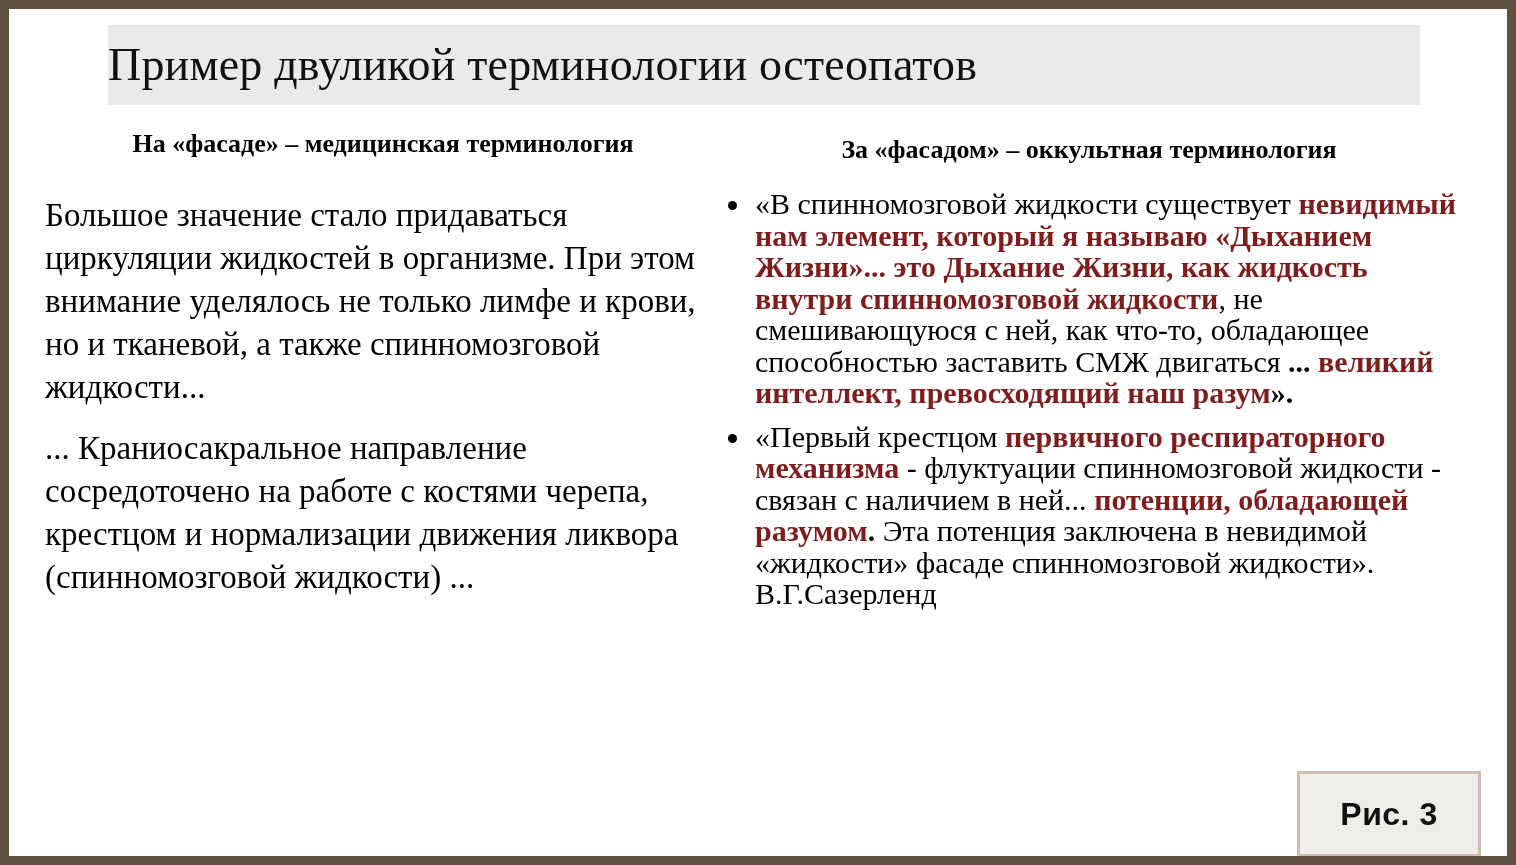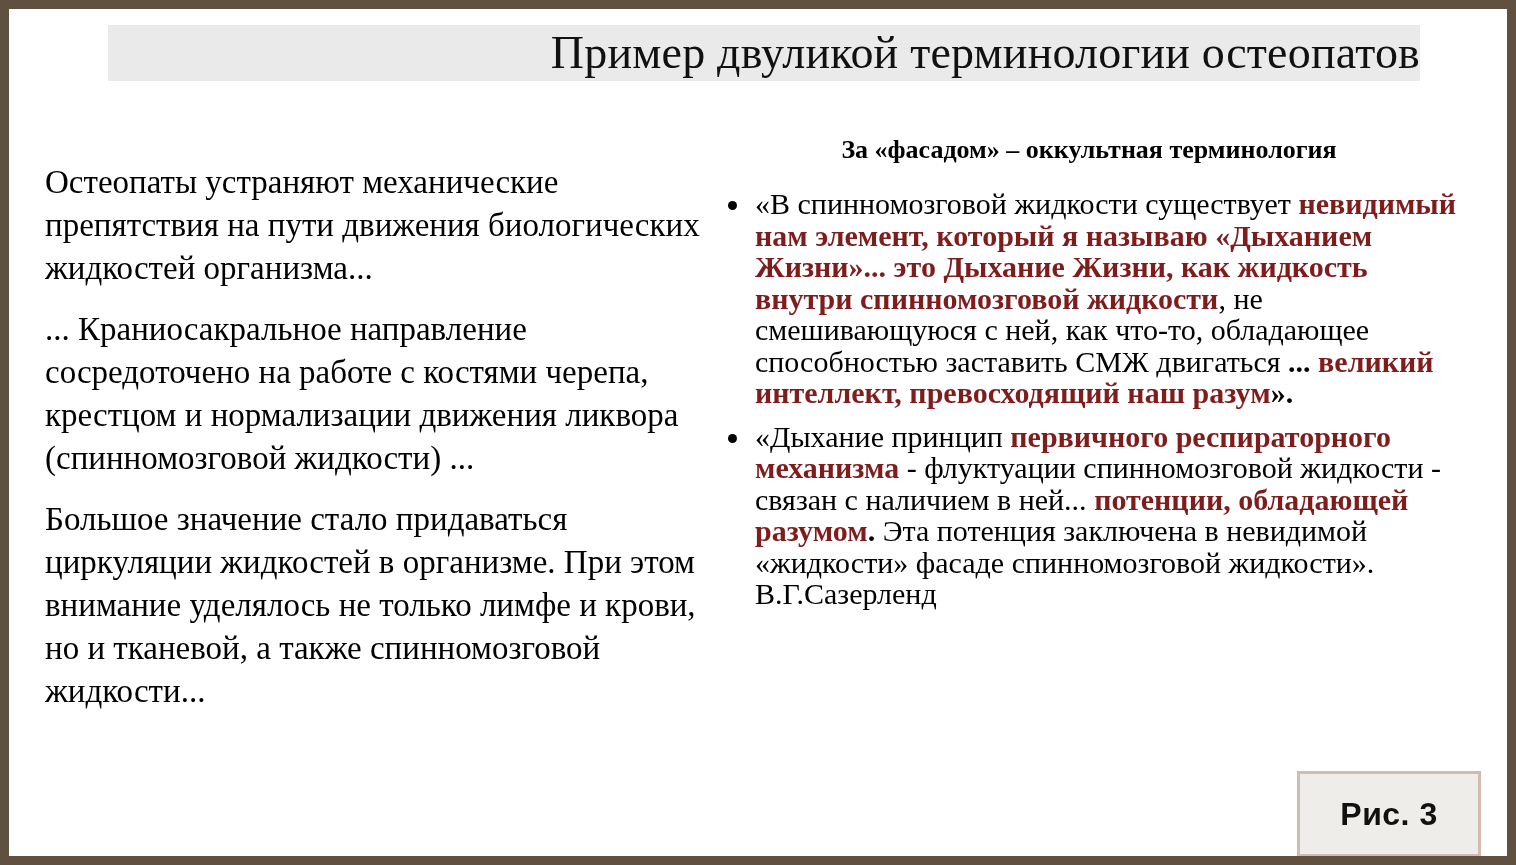--- a/index.html
+++ b/index.html
@@ -19,25 +19,25 @@
     font-family: "Liberation Serif", "DejaVu Serif", serif;
     color: #000000;
   }
 
   
   .title-band {
     position: absolute;
     left: 99px;
     top: 16px;
     width: 1312px;
-    height: 56px;
+    height: 80px;
     background: #EAEAEA;
     display: flex;
     align-items: center;
-    justify-content: flex-end;
+    justify-content: flex-start;
   }
   .title-text {
     font-family: "Liberation Serif", "DejaVu Serif", serif;
     font-size: 46px;
     line-height: 1.05;
     font-weight: 400;
     color: #111111;
     white-space: nowrap;
     letter-spacing: 0.2px;
   }
@@ -133,32 +133,32 @@
 </head>
 <body>
 
 <div class="slide">
 
   <div class="title-band">
     <div class="title-text">Пример двуликой терминологии остеопатов</div>
   </div>
 
   <div class="col-left">
+    <div class="col-header left-head">На «фасаде» – медицинская терминология</div>
     <div class="left-body">
-      <p class="para">Остеопаты устраняют механические препятствия на пути движения биологических жидкостей организма...</p>
+      <p class="para">Большое значение стало придаваться циркуляции жидкостей в организме. При этом внимание уделялось не только лимфе и крови, но и тканевой, а также спинномозговой жидкости...</p>
       <p class="para">... Краниосакральное направление сосредоточено на работе с костями черепа, крестцом и нормализации движения ликвора (спинномозговой жидкости) ...</p>
-      <p class="para">Большое значение стало придаваться циркуляции жидкостей в организме. При этом внимание уделялось не только лимфе и крови, но и тканевой, а также спинномозговой жидкости...</p>
     </div>
   </div>
 
   <div class="col-right">
     <div class="col-header right-head">За «фасадом» – оккультная терминология</div>
     <ul class="bullets">
       <li class="bullet-item"><span>«В спинномозговой жидкости существует </span><span class="red">невидимый нам элемент, который я называю «Дыханием Жизни»... это Дыхание Жизни, как жидкость внутри спинномозговой жидкости</span><span>, не смешивающуюся с ней, как что-то, обладающее способностью заставить СМЖ двигаться </span><span class="bk">...</span><span> </span><span class="red">великий интеллект, превосходящий наш разум</span><span class="bk">».</span></li>
-      <li class="bullet-item"><span>«Дыхание принцип </span><span class="red">первичного респираторного механизма</span><span> - флуктуации спинномозговой жидкости - связан с наличием в ней... </span><span class="red">потенции, обладающей разумом</span><span class="bk">.</span><span> Эта потенция заключена в невидимой «жидкости» фасаде спинномозговой жидкости». В.Г.Сазерленд</span></li>
+      <li class="bullet-item"><span>«Первый крестцом </span><span class="red">первичного респираторного механизма</span><span> - флуктуации спинномозговой жидкости - связан с наличием в ней... </span><span class="red">потенции, обладающей разумом</span><span class="bk">.</span><span> Эта потенция заключена в невидимой «жидкости» фасаде спинномозговой жидкости». В.Г.Сазерленд</span></li>
     </ul>
   </div>
 
   <div class="fig-badge">
     <span class="fig-badge-label">Рис. 3</span>
   </div>
 
 </div>
 
 </body></html>

